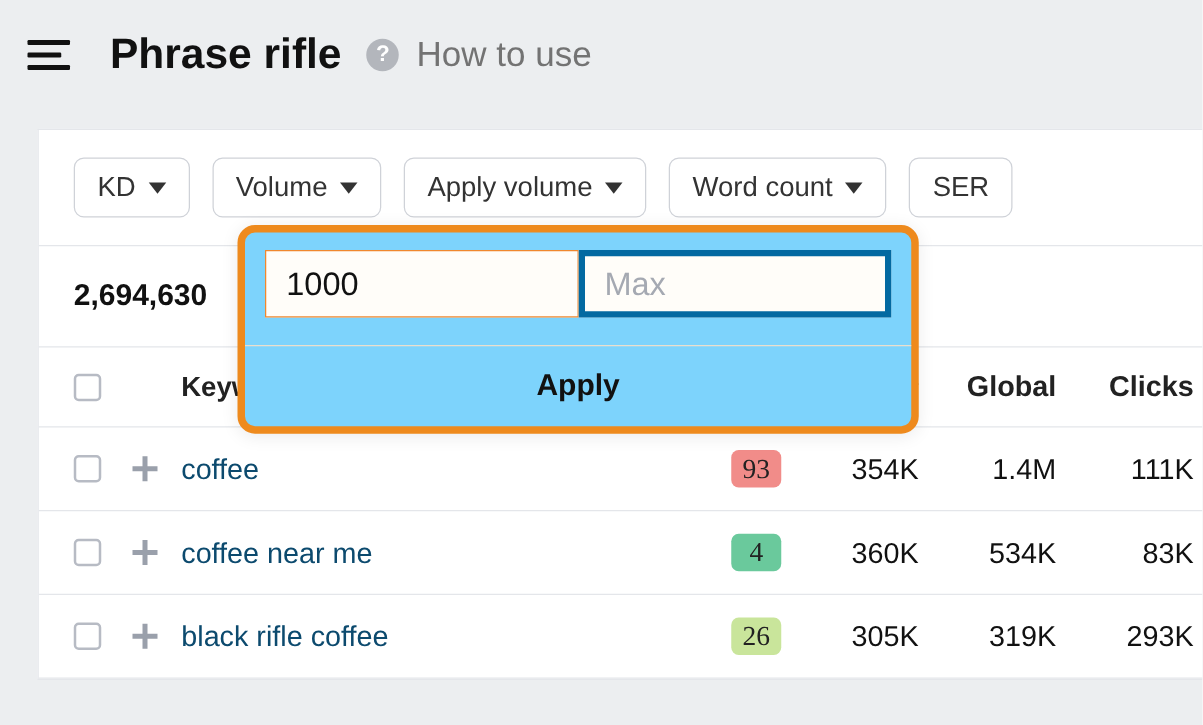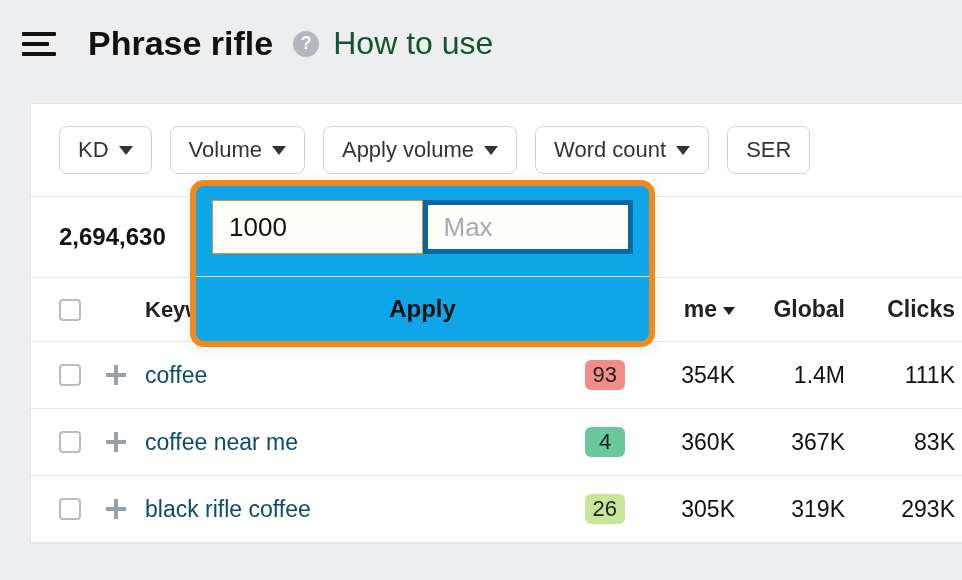--- a/index.html
+++ b/index.html
@@ -42,22 +42,22 @@
     width:26px; height:26px;
     border-radius:50%;
     background:#b3b6bc;
     color:#fff;
     font-weight:700;
     font-size:18px;
     display:flex; align-items:center; justify-content:center;
     margin-right:14px;
   }
   .how-to-use {
-    font-size: 32px;
-    color:#14532d;
+    font-size: 28px;
+    color:#737373;
   }
   .panel {
     background:#fff;
     margin: 30px 0 0 30px;
     border: 1px solid #e4e6ea;
     border-right:none;
   }
   .filters {
     display:flex;
     gap:18px;
@@ -128,42 +128,43 @@
   }
   .kd-badge {
     display:inline-block;
     min-width:40px;
     text-align:center;
     font-size:22px;
     font-weight:500;
     padding:2px 8px;
     border-radius:6px;
     color:#222;
+    font-family:Liberation Serif, serif;
   }
   .kd-red   { background:#f18c89; }
   .kd-green { background:#6ac99c; }
   .kd-lime  { background:#c9e59b; }
   .num { text-align:right; font-size:23px; }
   .small-caret {
     width:0; height:0;
     border-left:6px solid transparent;
     border-right:6px solid transparent;
     border-top:8px solid #222;
     display:inline-block;
     margin-left:6px;
     vertical-align:middle;
   }
 
   
   .popover {
     position:absolute;
     left:190px;
     top:180px;
-    width:465px;
-    background:#0ea5e9;
+    width:545px;
+    background:#7dd3fc;
     border:6px solid #ee8a1d;
     border-radius:14px;
     box-shadow:0 2px 14px rgba(0,0,0,.08);
   }
   .popover-inputs {
     display:flex;
     padding:14px 16px 22px 16px;
     gap:0;
   }
   .popover-inputs input {
@@ -258,21 +259,21 @@
       <div class="table-row">
         <div>
           <div class="checkbox"></div>
         </div>
         <div>
           <div class="plus-icon"></div>
         </div>
         <div><span class="kw-link">coffee near me</span></div>
         <div style="text-align:right;"><span class="kd-badge kd-green">4</span></div>
         <div class="num">360K</div>
-        <div class="num">367K</div>
+        <div class="num">534K</div>
         <div class="num">83K</div>
       </div>
       <div class="table-row">
         <div>
           <div class="checkbox"></div>
         </div>
         <div>
           <div class="plus-icon"></div>
         </div>
         <div><span class="kw-link">black rifle coffee</span></div>

